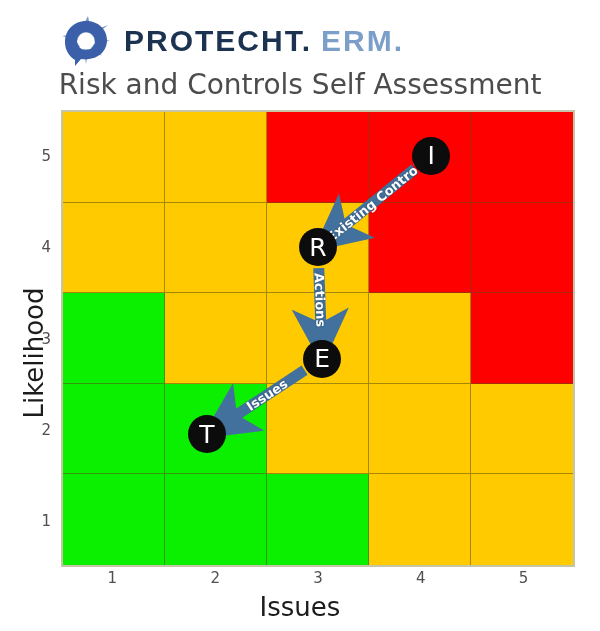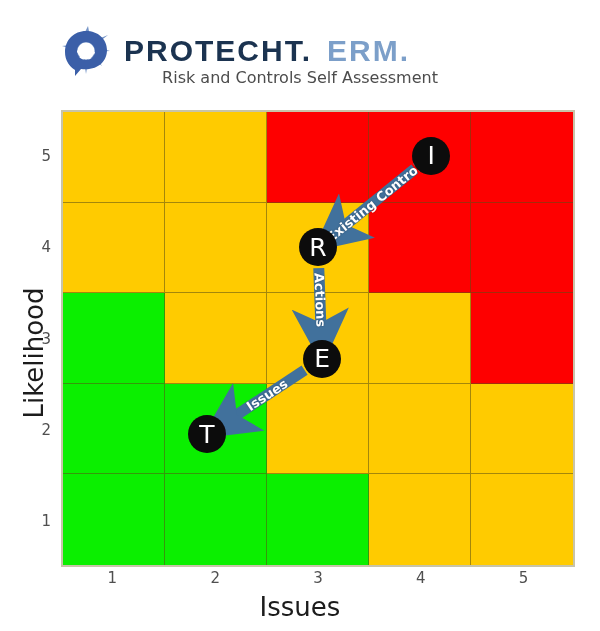--- a/index.html
+++ b/index.html
@@ -17,21 +17,21 @@
 
   
   #header {
     position: absolute;
     left: 0; top: 0;
     width: 600px;
     height: 105px;
   }
   #logo-row {
     position: absolute;
-    left: 58px; top: 24px;
+    left: 58px; top: 14px;
     height: 54px;
     display: flex;
     align-items: center;
   }
   #logo-mark {
     width: 56px;
     height: 54px;
     position: relative;
     flex: none;
   }
@@ -40,28 +40,28 @@
     margin-left: 10px;
     font-size: 30px;
     font-weight: bold;
     letter-spacing: 2.0px;
     line-height: 1;
     white-space: nowrap;
     display: flex;
     align-items: baseline;
   }
   .wm-dark { color: #1b3350; }
-  .wm-light { color: #7c9fc9; margin-left: 15px; text-align: center; }
+  .wm-light { color: #7c9fc9; margin-left: 9px; text-align: center; }
 
   #chart-title {
     position: absolute;
     left: 0; top: 68px;
     width: 600px;
     text-align: center;
-    font-size: 16px;
+    font-size: 28px;
     color: #4c4c4c;
     font-family: "DejaVu Sans", sans-serif;
     letter-spacing: 0px;
   }
 
   
   #plot {
     position: absolute;
     left: 61px;
     top: 110px;

